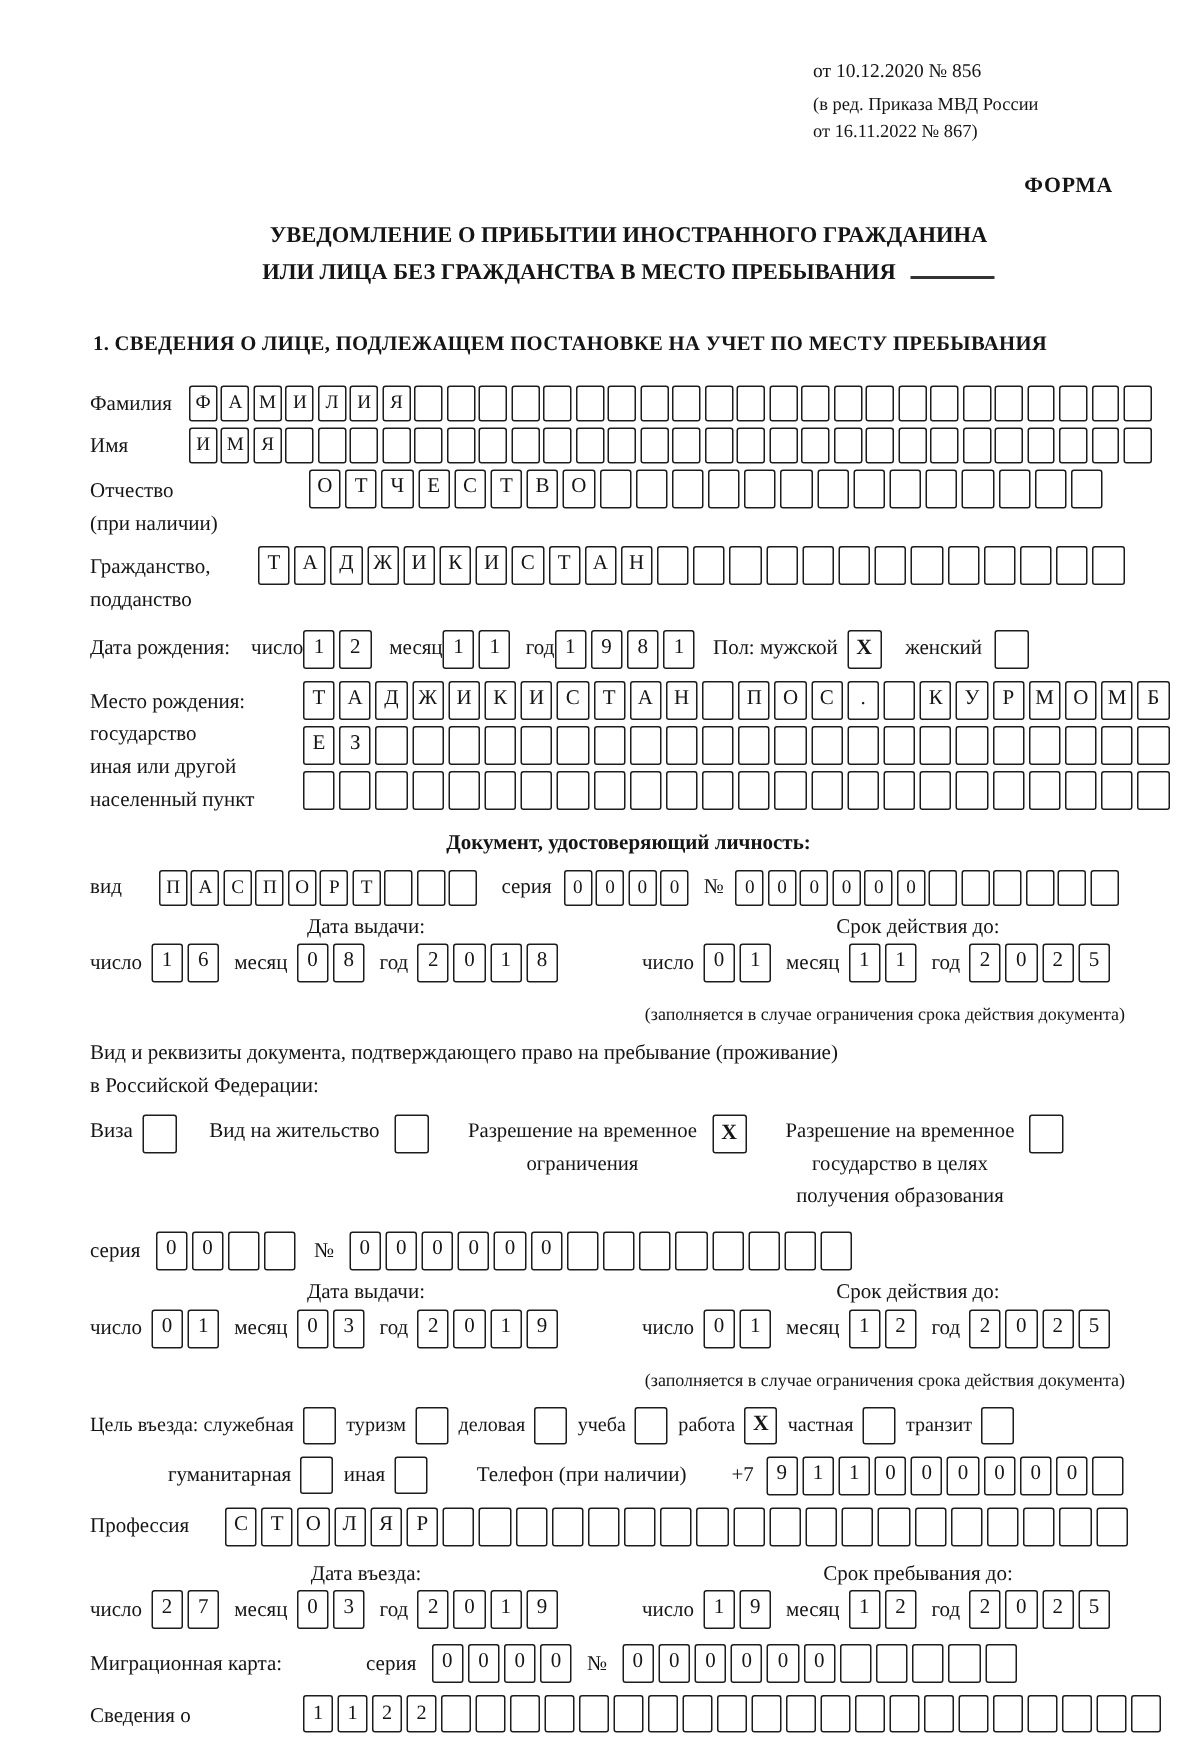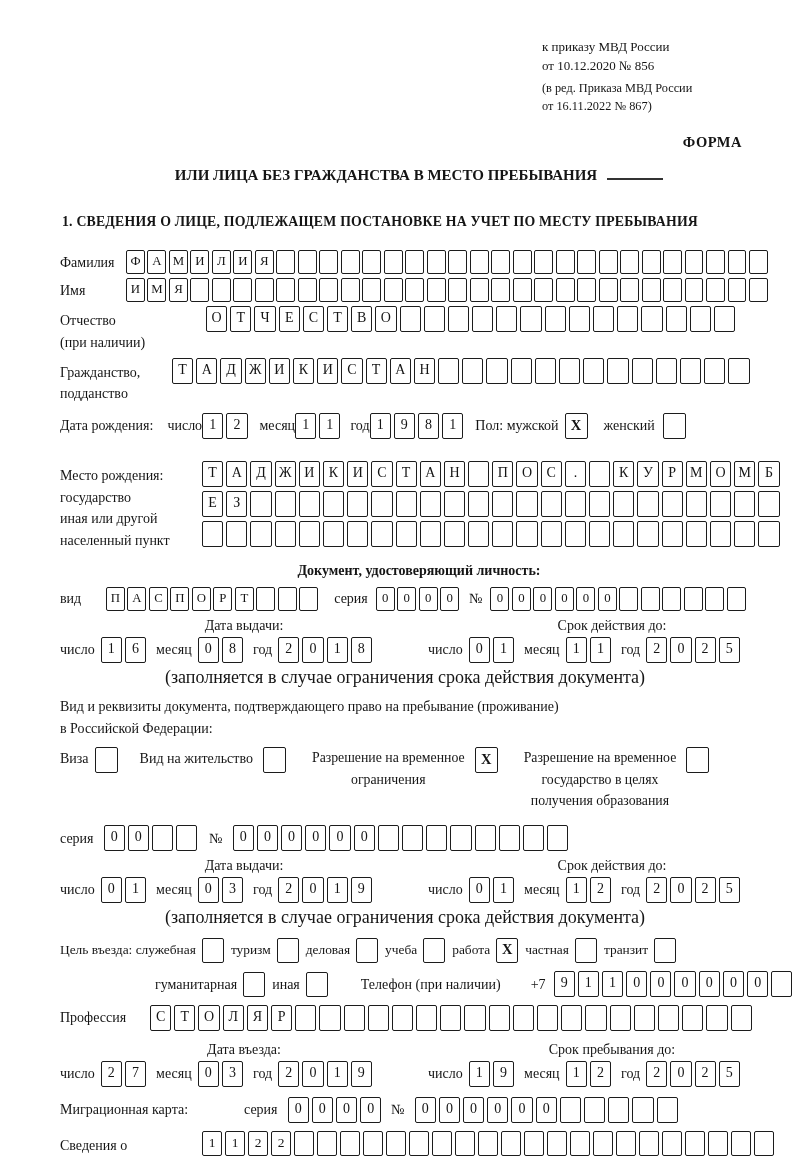--- a/index.html
+++ b/index.html
@@ -39,48 +39,48 @@
   }
   .center-bold{text-align:center;font-weight:bold;font-size:14px;margin:10px 0 8px 0;}
   .date-heads{display:flex;font-size:14px;margin-top:6px;gap:18px;}
   .date-heads .h1{width:368px;text-align:center;}
   .date-heads .h2{flex:1;text-align:center;}
   .date-row{display:flex;align-items:center;margin-top:2px;}
   .dgroup{display:flex;align-items:center;}
   .dgroup .dl{margin-right:6px;}
   .dgroup .cells{margin-right:10px;}
   .dgroup .cells:last-child{margin-right:0;}
-  .note-right{font-size:18px;text-align:center;padding-right:28px;margin-top:3px;}
+  .note-right{font-size:12px;text-align:right;padding-right:28px;margin-top:14px;}
   .plain{font-size:14px;margin:4px 0;}
   .opts-row{display:flex;align-items:flex-start;margin-top:10px;}
   .opt-multi{text-align:center;font-size:13.8px;line-height:1.55;}
   .opts-row .cbox{margin:0 0 0 10px;}
   .purpose-row{display:flex;align-items:center;font-size:13.4px;white-space:nowrap;}
   .purpose-row .cbox{margin:0 7px 0 6px;width:22px;height:25px;line-height:21px;}
   .purpose-row .cbox:last-child{margin-right:0;}
   .rep-cells-col{display:flex;flex-direction:column;gap:6px;}
   .bp-cells-col{display:flex;flex-direction:column;gap:4px;}
 </style>
 </head>
 <body>
 
 <div class="page">
 
   <div class="annex">
-    <div>к приказу МВД России</div>
     <div>от 10.12.2020 № 856</div>
     <div class="note">
       <div>(в ред. Приказа МВД России</div>
       <div>от 16.11.2022 № 867)</div>
     </div>
   </div>
 
   <div class="forma">ФОРМА</div>
 
   <div class="title">
+    <div>УВЕДОМЛЕНИЕ О ПРИБЫТИИ ИНОСТРАННОГО ГРАЖДАНИНА</div>
     <div>
       <span>ИЛИ ЛИЦА БЕЗ ГРАЖДАНСТВА В МЕСТО ПРЕБЫВАНИЯ</span><span class="blank"></span>
     </div>
   </div>
 
   <div class="sec-head">1. СВЕДЕНИЯ О ЛИЦЕ, ПОДЛЕЖАЩЕМ ПОСТАНОВКЕ НА УЧЕТ ПО МЕСТУ ПРЕБЫВАНИЯ</div>
 
   <div class="row">
     <span class="lbl" style="width:66px">Фамилия</span>
     <div class="cells c21">
@@ -210,21 +210,21 @@
         <span class="cell"></span>
         <span class="cell"></span>
         <span class="cell"></span>
         <span class="cell"></span>
         <span class="cell"></span>
         <span class="cell"></span>
         <span class="cell"></span>
       </div>
   </div>
 
-  <div class="date-row" style="margin:8px 0 22px 0">
+  <div class="date-row" style="margin:8px 0 8px 0">
     <span style="margin-right:14px">Дата рождения:</span>
     <span class="dl">число</span>
     <div class="cells c24" style="margin-right:12px">
         <span class="cell">1</span>
         <span class="cell">2</span>
       </div>
     <span class="dl">месяц</span>
     <div class="cells c24" style="margin-right:10px">
         <span class="cell">1</span>
         <span class="cell">1</span>
@@ -522,21 +522,21 @@
     <span class="cbox"></span>
     <span>работа</span>
     <span class="cbox">X</span>
     <span>частная</span>
     <span class="cbox"></span>
     <span>транзит</span>
     <span class="cbox"></span>
   </div>
 
   <div class="purpose-row" style="margin-top:8px;font-size:14px">
-    <span style="margin-left:95px">гуманитарная</span>
+    <span style="margin-left:52px">гуманитарная</span>
     <span class="cbox"></span>
     <span>иная</span>
     <span class="cbox"></span>
     <span style="margin-left:26px">Телефон (при наличии)</span>
     <span style="margin:0 8px 0 30px">+7</span>
     <div class="cells c24">
         <span class="cell">9</span>
         <span class="cell">1</span>
         <span class="cell">1</span>
         <span class="cell">0</span>

